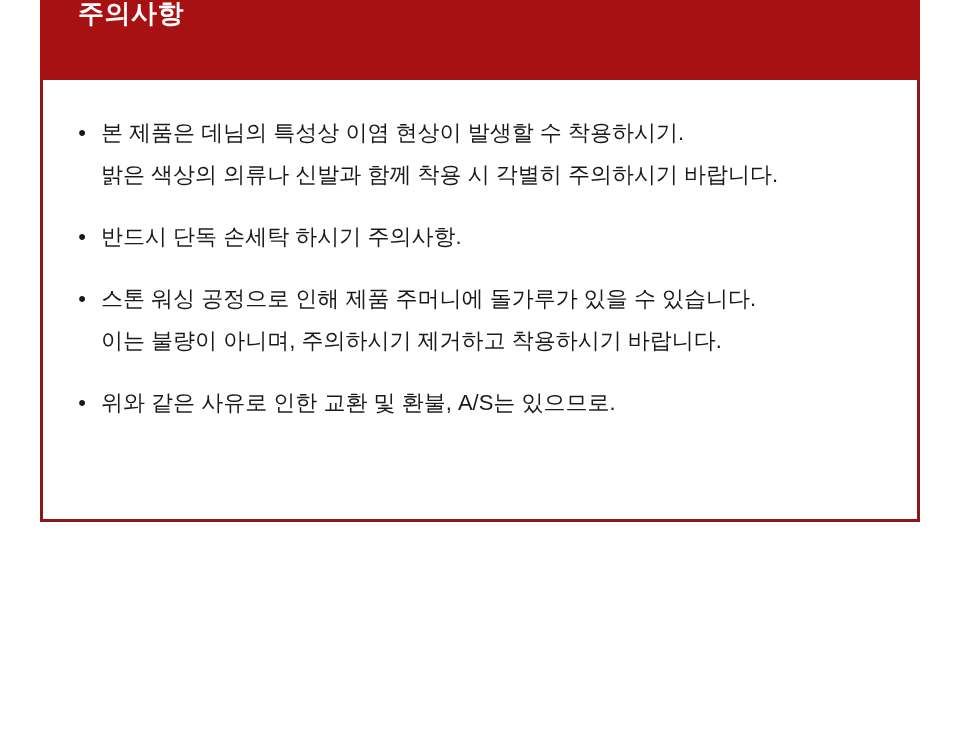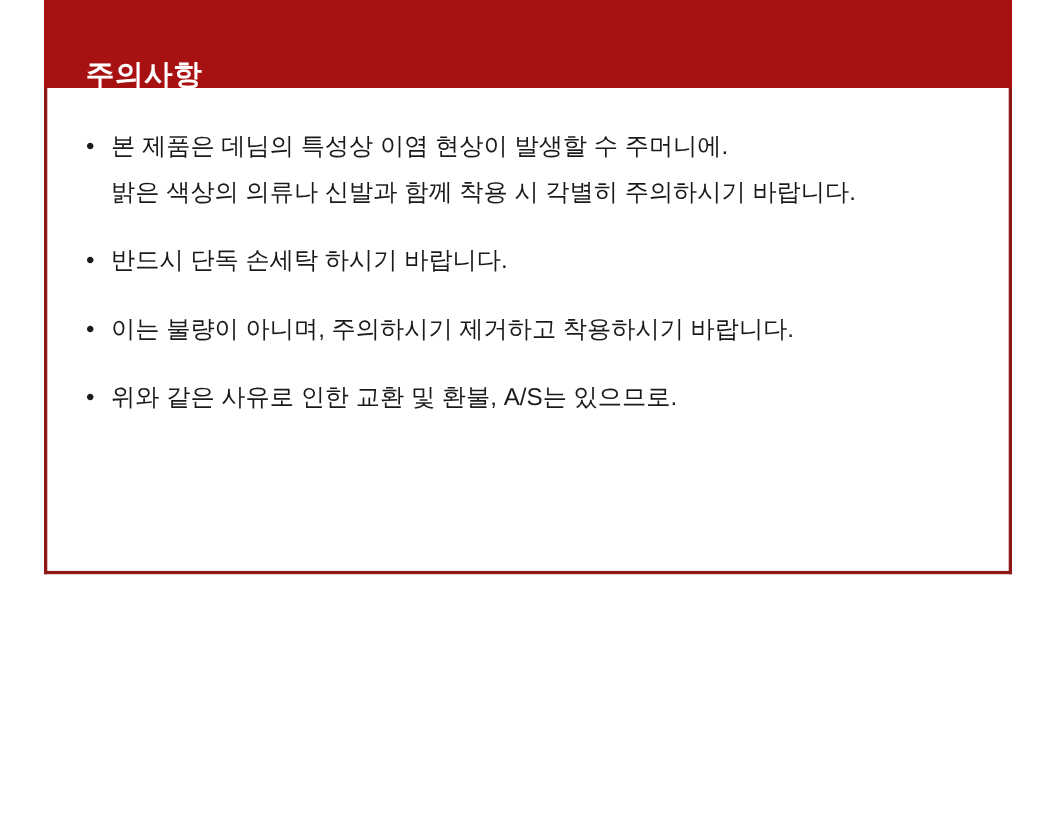--- a/index.html
+++ b/index.html
@@ -21,21 +21,21 @@
     top: 0px;
     width: 880px;
   }
 
   
   .notice-header {
     background: #a81111;
     height: 80px;
     box-sizing: border-box;
     display: flex;
-    align-items: flex-end;
+    align-items: flex-start;
     padding-left: 38px;
   }
   .notice-header-title {
     color: #ffffff;
     font-size: 26px;
     font-weight: bold;
     letter-spacing: 0.5px;
     line-height: 1;
   }
 
@@ -90,31 +90,32 @@
 
   <div class="notice-header">
     <div class="notice-header-title">주의사항</div>
   </div>
 
   <div class="notice-body">
     <ul class="notice-list">
 
       <li class="notice-item">
         <span class="notice-bullet">•</span>
-        <div class="notice-line">본 제품은 데님의 특성상 이염 현상이 발생할 수 주머니에.</div>
+        <div class="notice-line">본 제품은 데님의 특성상 이염 현상이 발생할 수 착용하시기.</div>
         <div class="notice-line">밝은 색상의 의류나 신발과 함께 착용 시 각별히 주의하시기 바랍니다.</div>
       </li>
 
       <li class="notice-item">
         <span class="notice-bullet">•</span>
-        <div class="notice-line">반드시 단독 손세탁 하시기 바랍니다.</div>
+        <div class="notice-line">반드시 단독 손세탁 하시기 주의사항.</div>
       </li>
 
       <li class="notice-item">
         <span class="notice-bullet">•</span>
+        <div class="notice-line">스톤 워싱 공정으로 인해 제품 주머니에 돌가루가 있을 수 있습니다.</div>
         <div class="notice-line">이는 불량이 아니며, 주의하시기 제거하고 착용하시기 바랍니다.</div>
       </li>
 
       <li class="notice-item">
         <span class="notice-bullet">•</span>
         <div class="notice-line">위와 같은 사유로 인한 교환 및 환불, A/S는 있으므로.</div>
       </li>
 
     </ul>
   </div>

